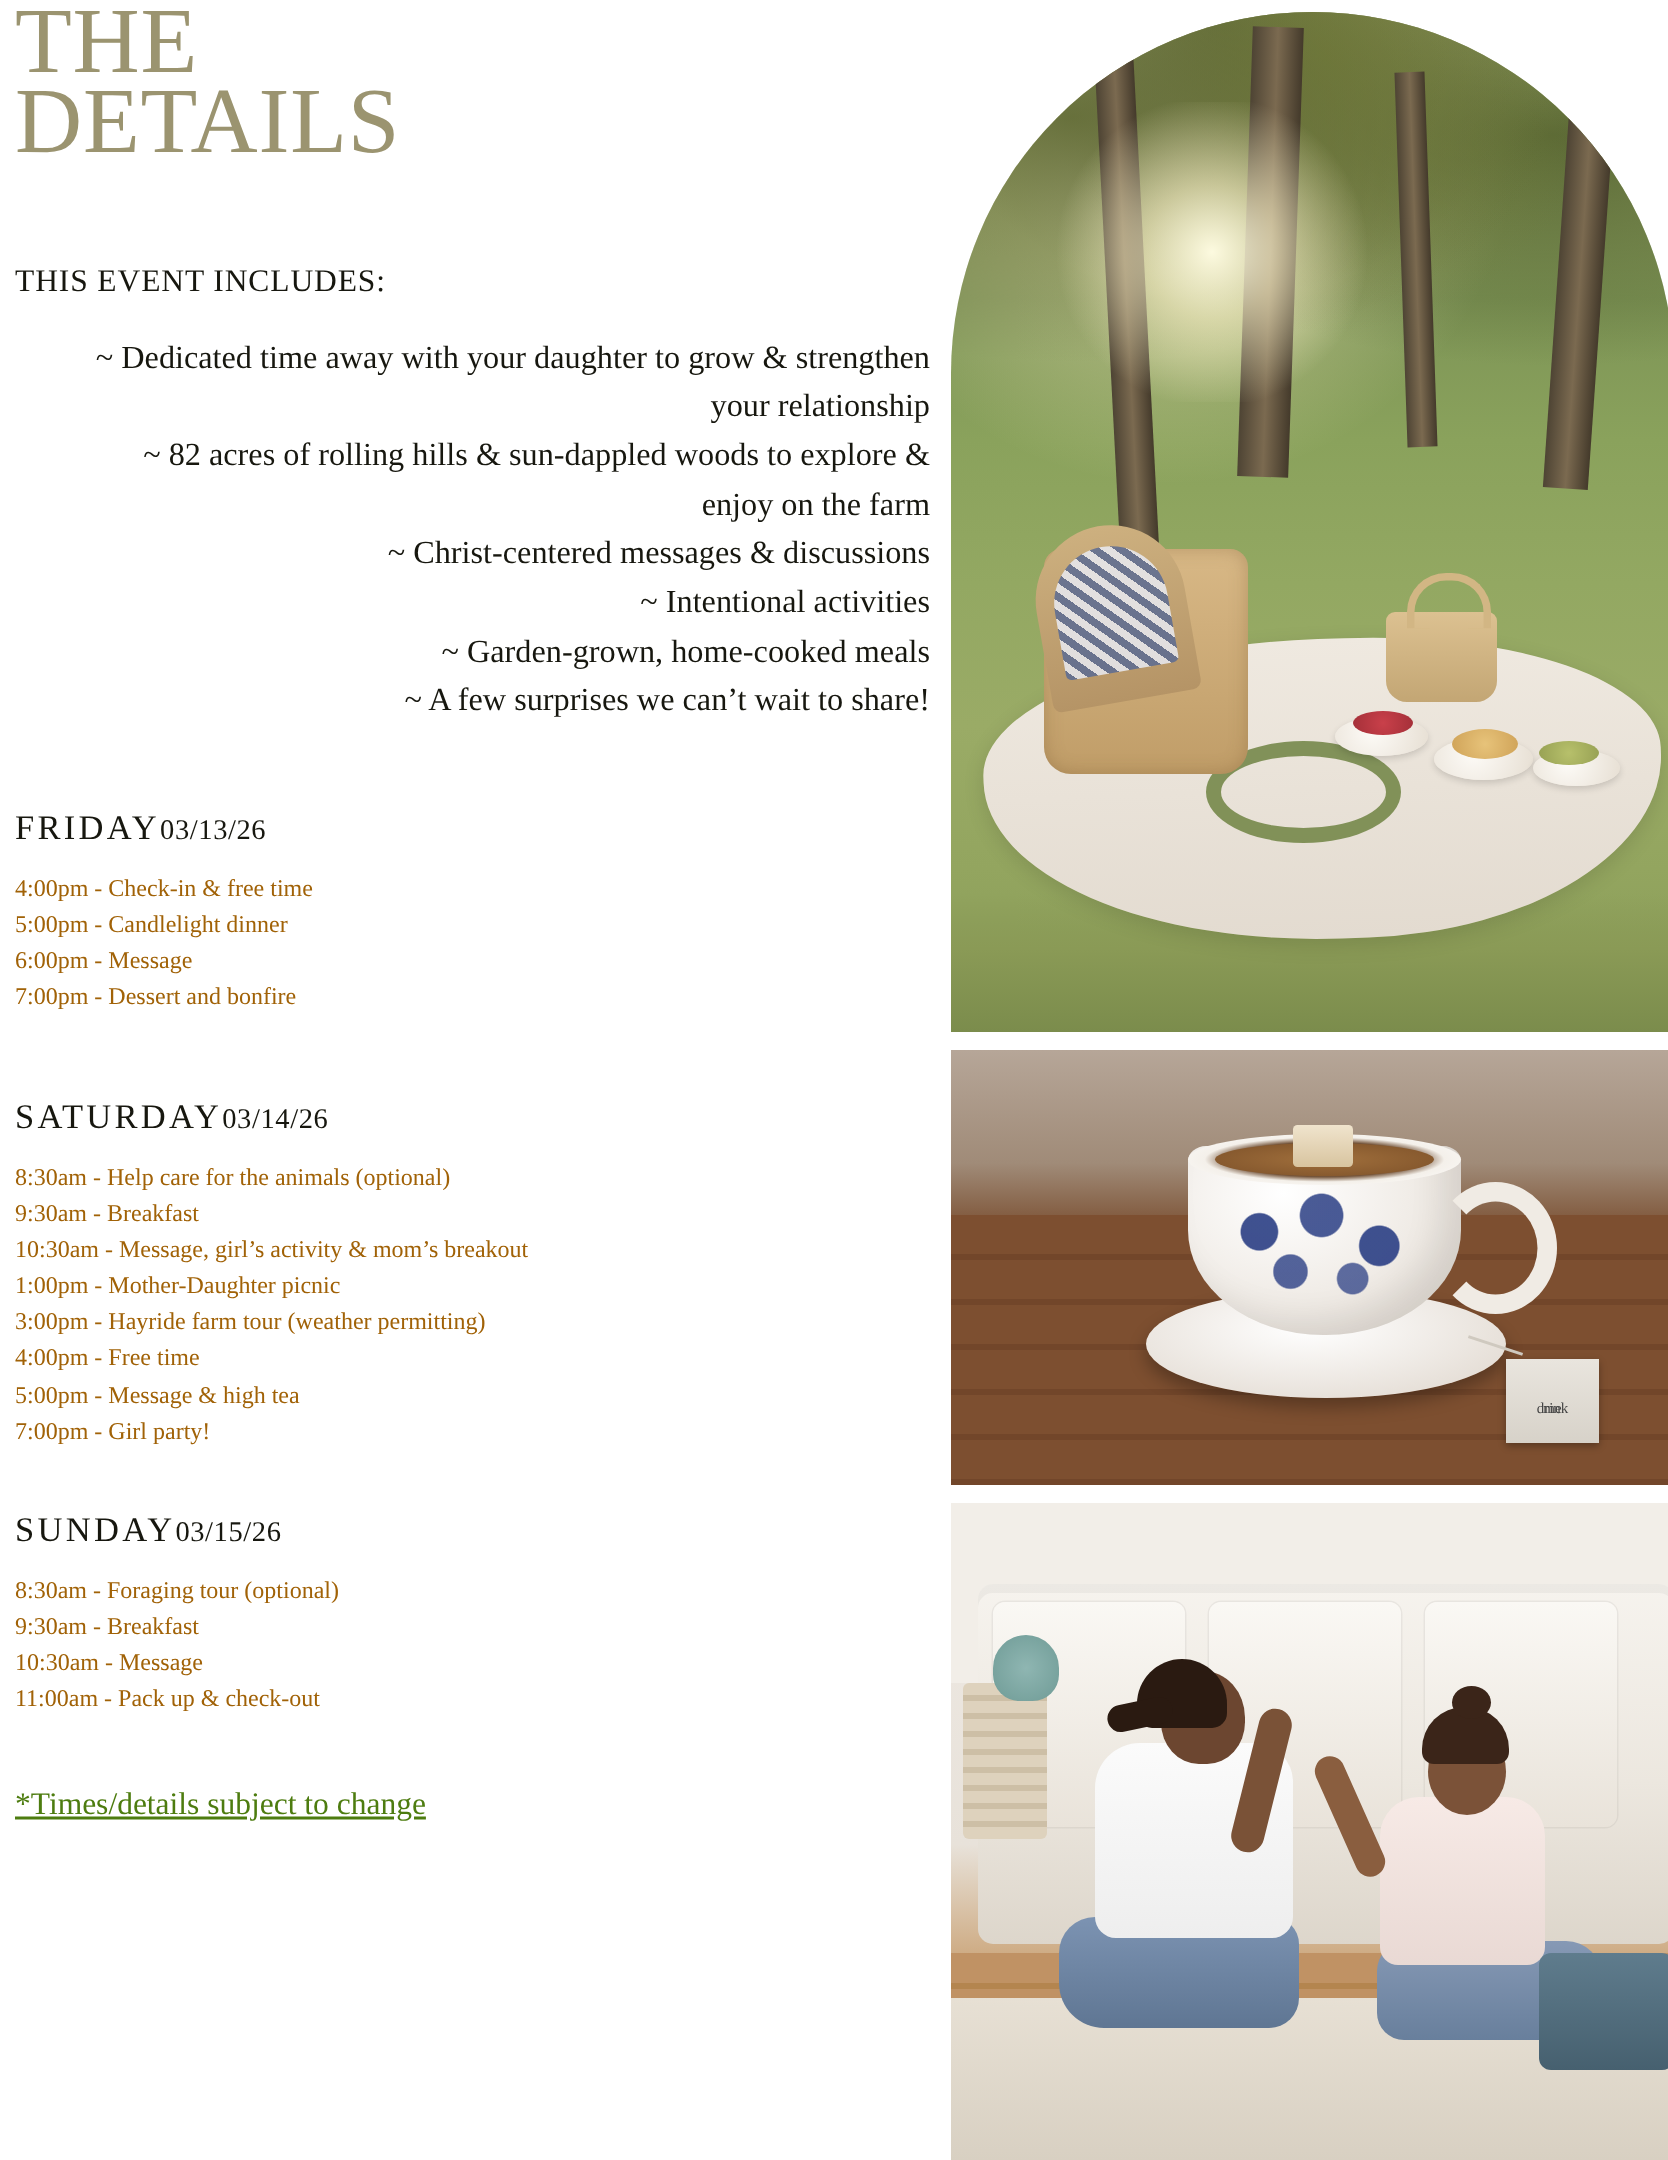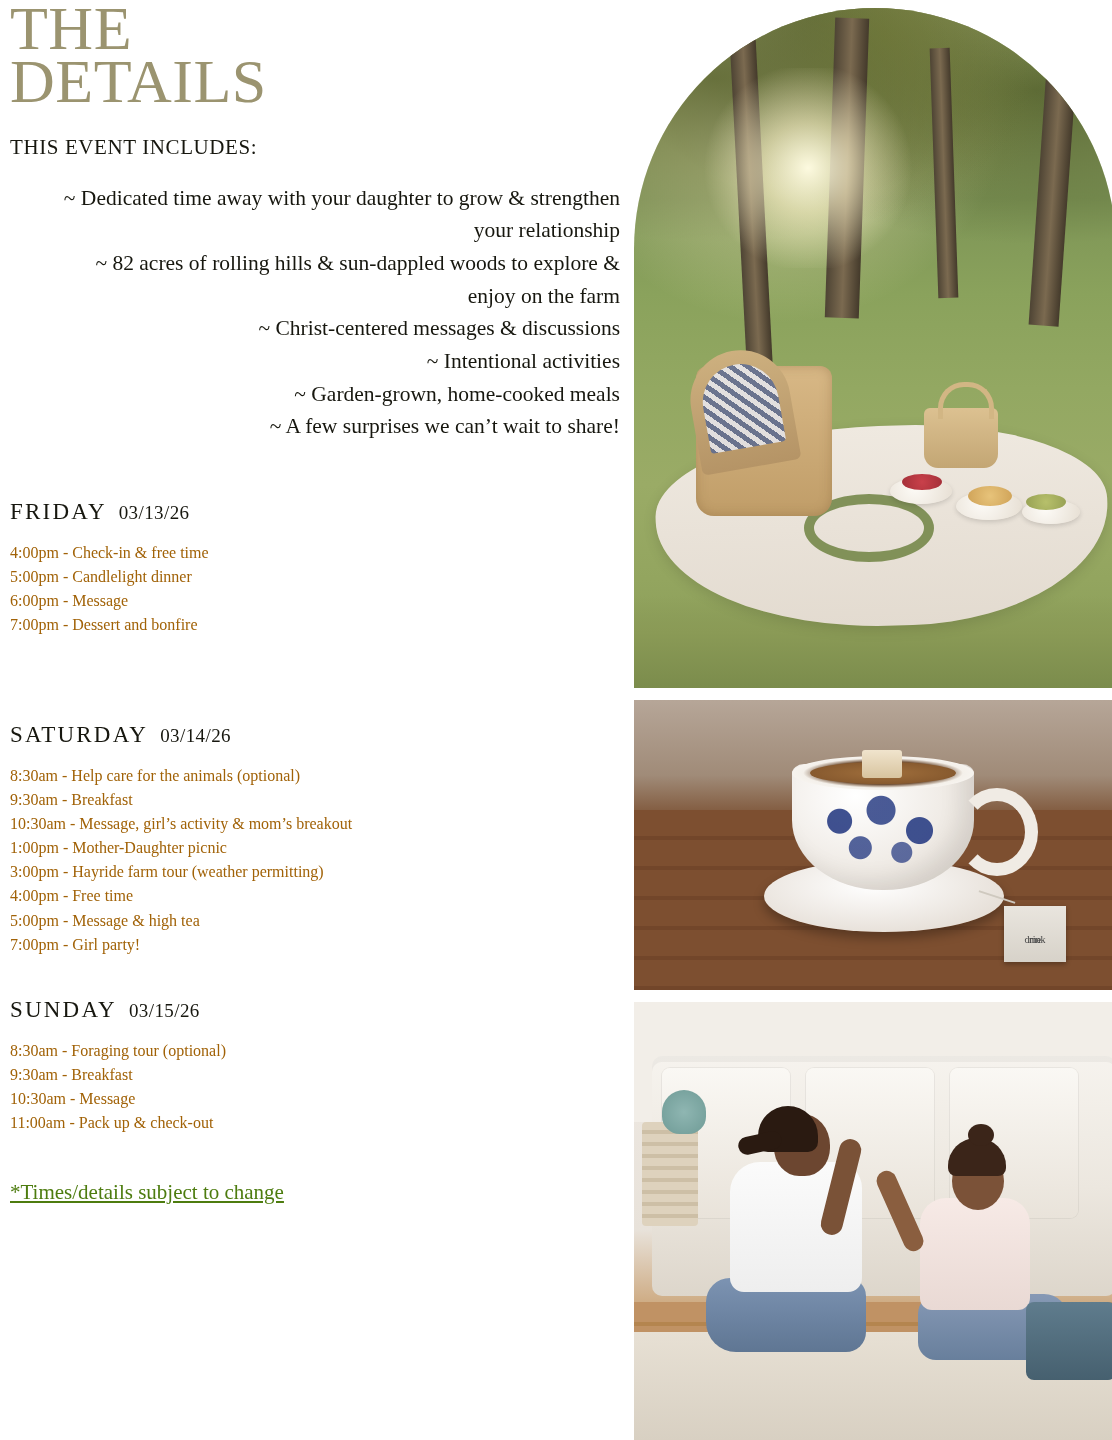--- a/index.html
+++ b/index.html
@@ -45,21 +45,21 @@
   .title .line1 {
     display: block;
     font-size: 62px;
   }
   .title .line2 {
     display: block;
     font-size: 62px;
   }
 
   .includes-label {
-    margin-top: 26px;
+    margin-top: 66px;
     font-size: 21px;
     letter-spacing: 0.6px;
     color: #17170f;
   }
 
   .includes-list {
     margin: 22px 0 0 52px;
     font-size: 21.5px;
     line-height: 1.52;
     color: #17170f;
@@ -72,35 +72,34 @@
 
   .day-block {
     margin-top: 34px;
   }
   .day-head {
     font-size: 23px;
     letter-spacing: 2.2px;
     color: #17170f;
     display: flex;
     align-items: baseline;
-    gap: 12px;
   }
   .day-head .day-date {
     font-size: 19px;
     letter-spacing: 0.4px;
   }
   .day-items {
     margin-top: 16px;
     font-size: 16px;
     line-height: 1.51;
     color: #a16207;
   }
 
   .friday-block { margin-top: 56px; }
-  .saturday-block { margin-top: 84px; }
+  .saturday-block { margin-top: 54px; }
   .sunday-block { margin-top: 40px; }
 
   .footnote {
     margin-top: 44px;
     font-size: 21px;
     color: #4d7c0f;
     text-decoration: underline;
   }
 
   

